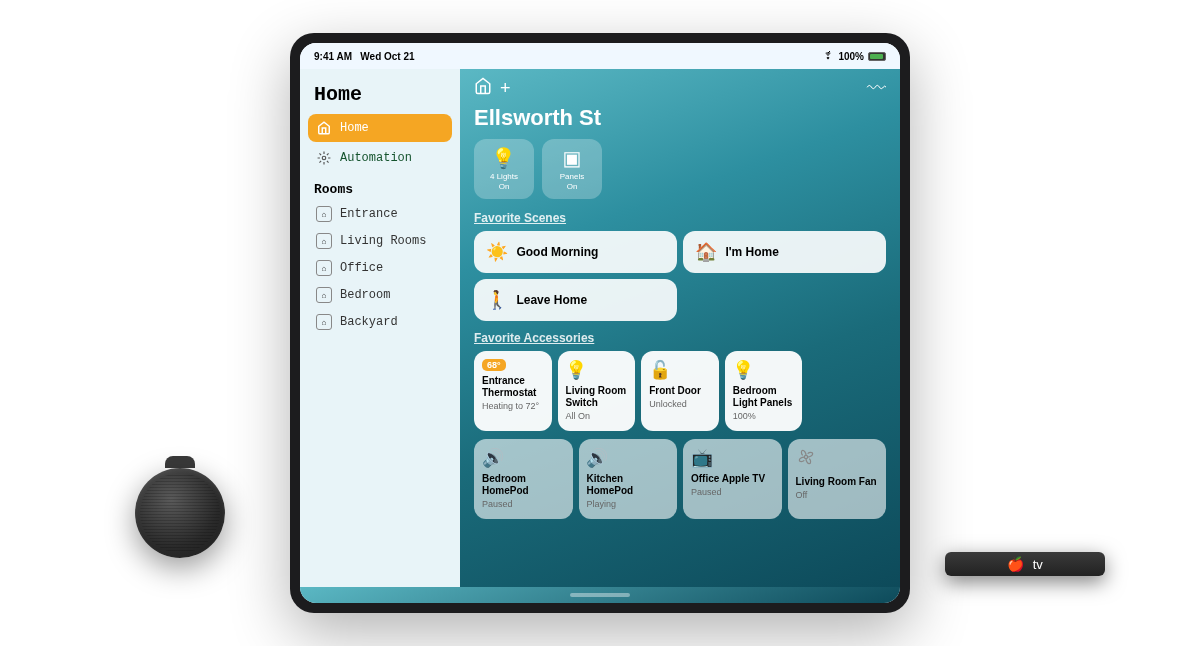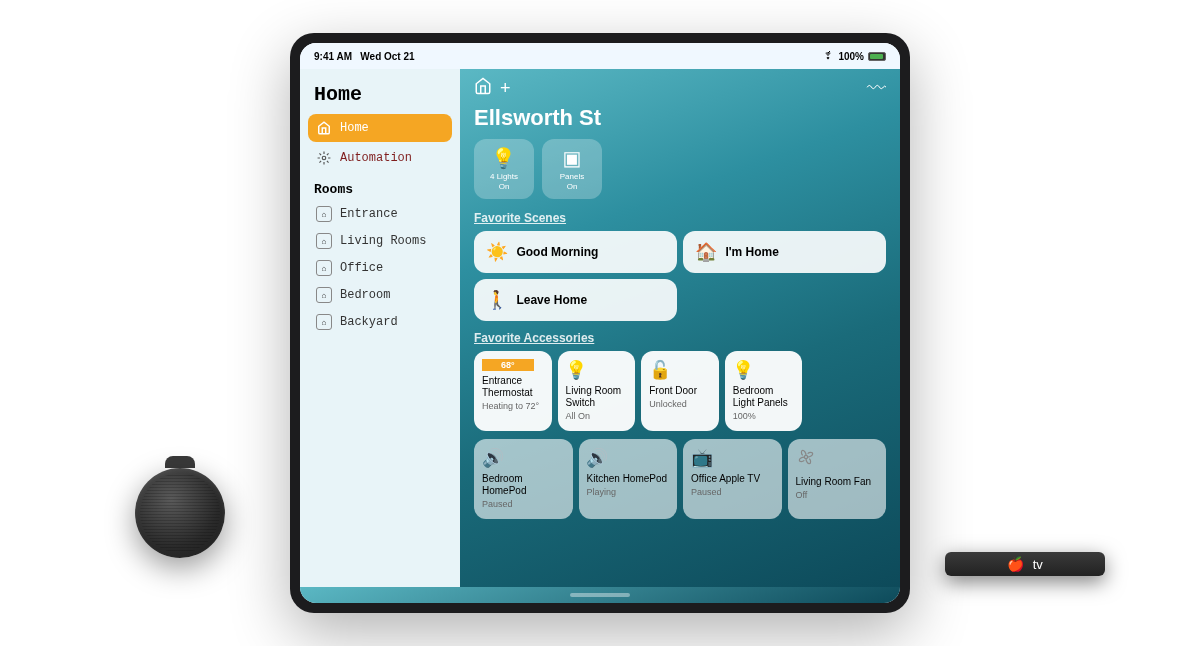--- a/index.html
+++ b/index.html
@@ -91,21 +91,21 @@
     }
 
     .sidebar-item {
       display: flex;
       align-items: center;
       gap: 8px;
       padding: 6px 8px;
       border-radius: 8px;
       font-size: 12px;
       font-weight: 500;
-      color: #7f1d1d;
+      color: #14532d;
       cursor: pointer;
       margin-bottom: 2px;
     }
 
     .sidebar-item.active {
       background: #f5a623;
       color: #fff;
     }
 
     .sidebar-item .item-icon {
@@ -291,39 +291,39 @@
     .accessory-card.active-bg {
       background: rgba(255,255,255,0.95);
     }
 
     .accessory-card.dimmed {
       background: rgba(255,255,255,0.6);
     }
 
     .acc-name {
       font-size: 10px;
-      font-weight: 400;
+      font-weight: 700;
       color: #000;
       line-height: 1.2;
       margin-bottom: 2px;
     }
 
     .acc-status {
       font-size: 9px;
       color: #666;
       line-height: 1.2;
     }
 
     .temp-badge {
       background: #f5a623;
       color: #fff;
-      border-radius: 0;
+      border-radius: 5px;
       font-size: 9px;
       font-weight: 700;
-      padding: 1px 19px;
+      padding: 1px 5px;
       display: inline-block;
       margin-bottom: 4px;
       align-self: flex-start;
     }
 
     
     .accessories-grid-2 {
       display: grid;
       grid-template-columns: repeat(4, 1fr);
       gap: 6px;

